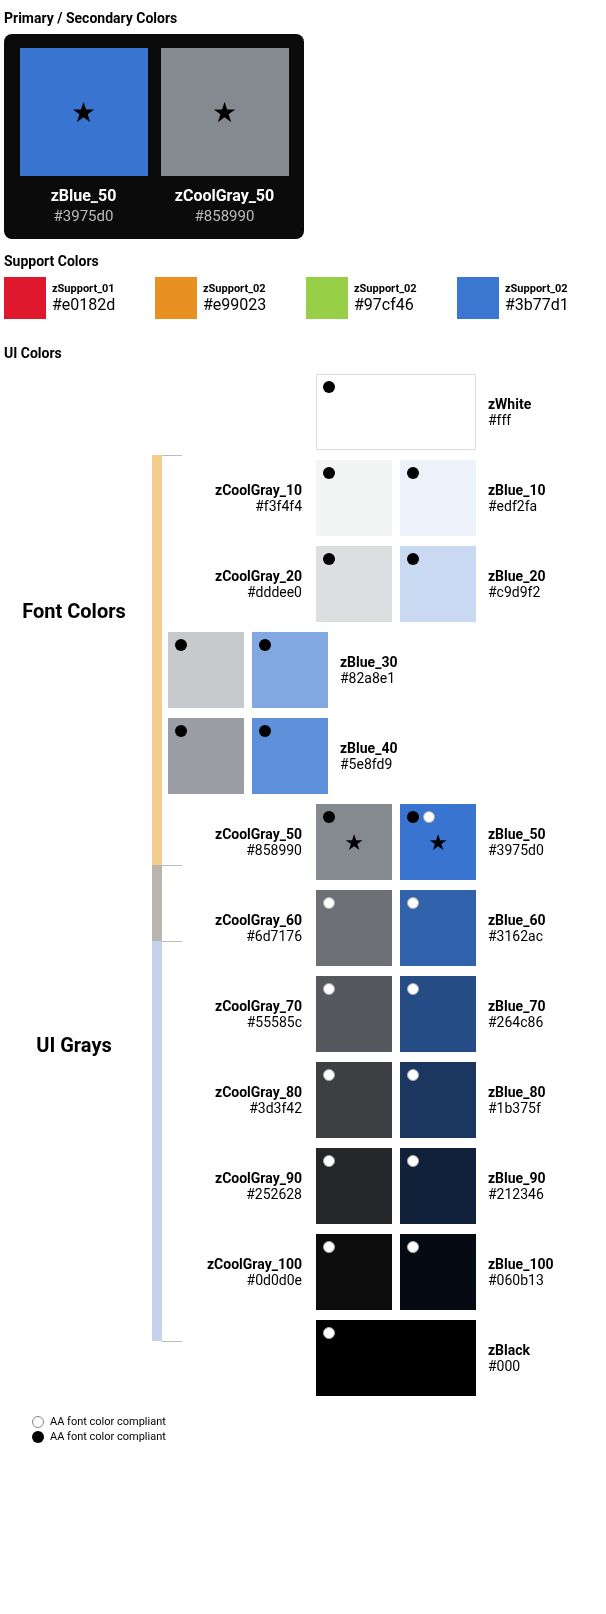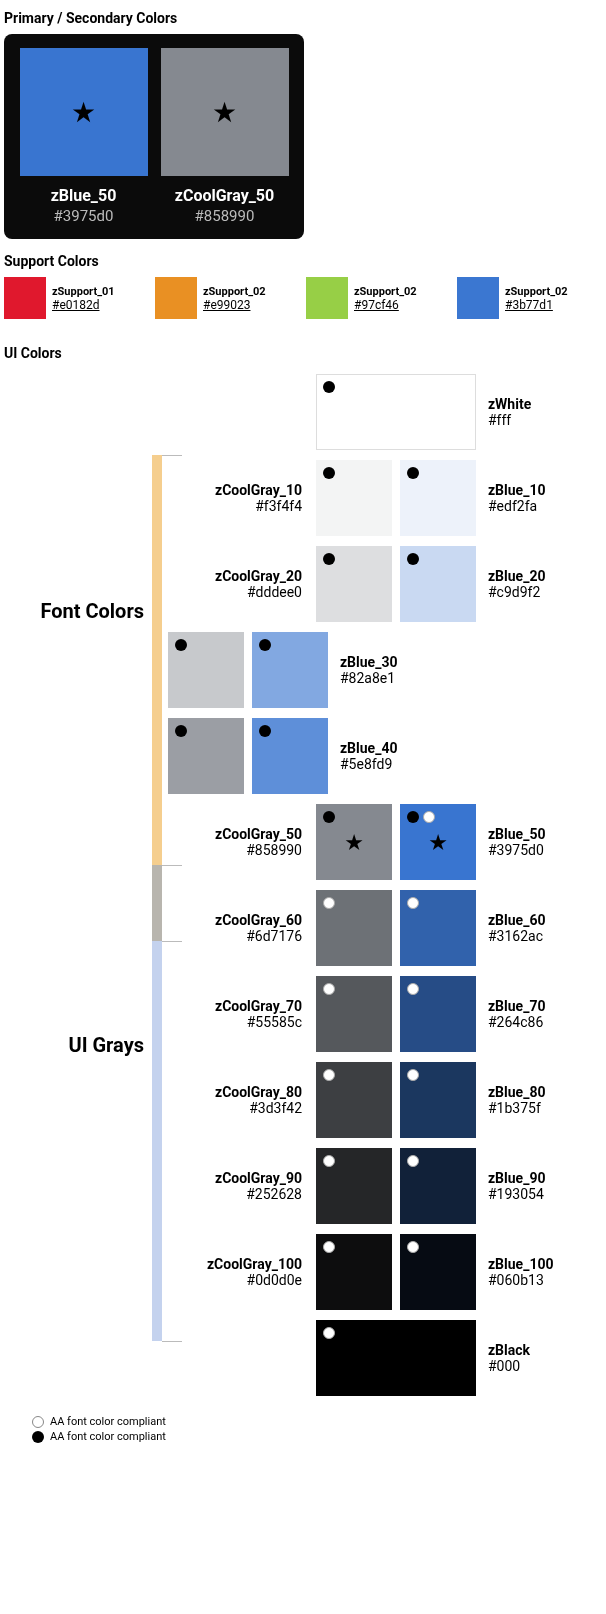--- a/index.html
+++ b/index.html
@@ -29,26 +29,26 @@
     margin: 0 auto 10px auto;
   }
   .primary-name { color: #fff; font-weight: 700; font-size: 16px; }
   .primary-hex { color: #bbb; font-size: 15px; margin-top:2px;}
 
   
   .support-row { display: flex; gap: 6px; margin-top:4px;}
   .support-item { display: flex; align-items: center; gap: 6px; flex:1;}
   .support-swatch { width: 42px; height: 42px; }
   .support-name { font-weight: 700; font-size: 11px; }
-  .support-hex { font-size: 12px; text-decoration: underline; }
+  .support-hex { font-size: 16px; }
 
   
   .ui-wrap { display: flex; margin-top: 8px; }
   .ladder-labels { width: 140px; position: relative; }
-  .ladder-label { font-weight: 700; font-size: 20px; position: absolute; width: 100%; text-align: right; }
+  .ladder-label { font-weight: 700; font-size: 20px; position: absolute; width: 100%; text-align: center; }
 
   .ladder-bars { width: 24px; position: relative; }
   .bar { position: absolute; left: 8px; width: 10px; }
   .bar-font { background: #f5ce8e; }
   .bar-gap  { background: #b8b5ae; }
   .bar-ui   { background: #c4d2ee; }
   .tick { position:absolute; left:18px; width:20px; height:1px; background:#bbb;}
 
   .grid { flex: 1; }
   .row { display: flex; align-items: center; height: 86px; gap: 8px; }
@@ -308,21 +308,21 @@
         <div class="swatches">
           <div class="sw" style="background:#252628">
             <span class="dot white"></span>
           </div>
           <div class="sw" style="background:#112139">
             <span class="dot white"></span>
           </div>
         </div>
         <div class="right-label">
           <div class="name">zBlue_90</div>
-          <div class="hex">#193054</div>
+          <div class="hex">#212346</div>
         </div>
       </div>
       <div class="row">
         <div class="left-label">
           <div class="name">zCoolGray_100</div>
           <div class="hex">#0d0d0e</div>
         </div>
         <div class="swatches">
           <div class="sw" style="background:#0d0d0e">
             <span class="dot white"></span>

